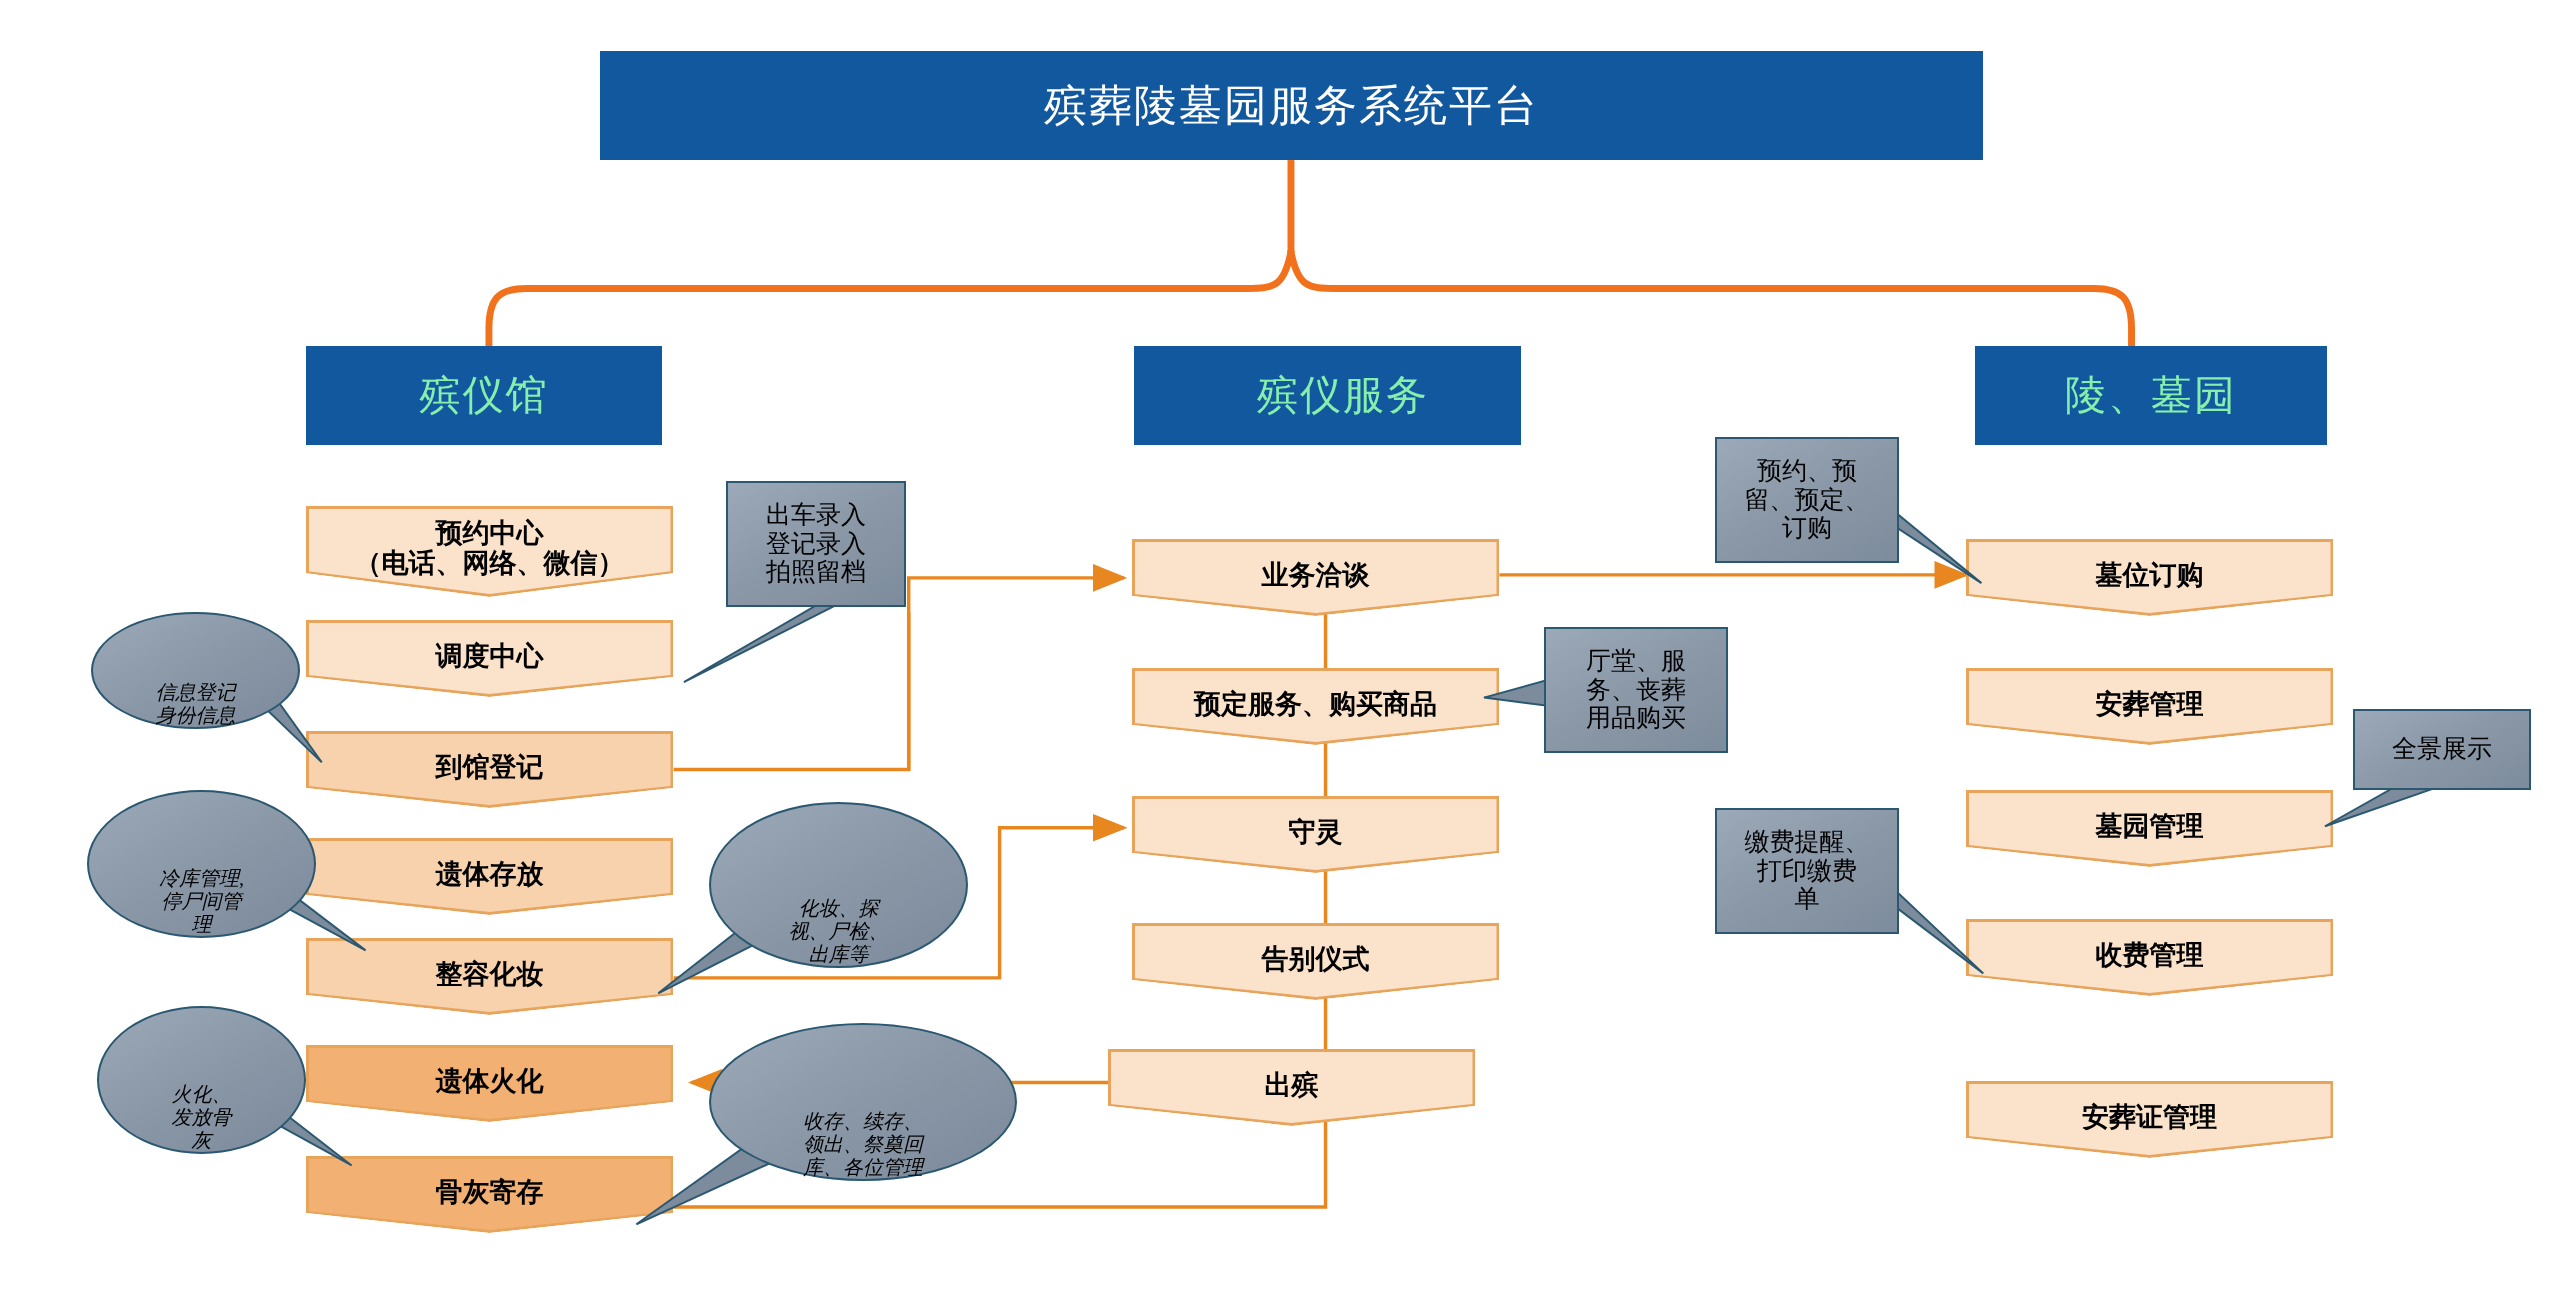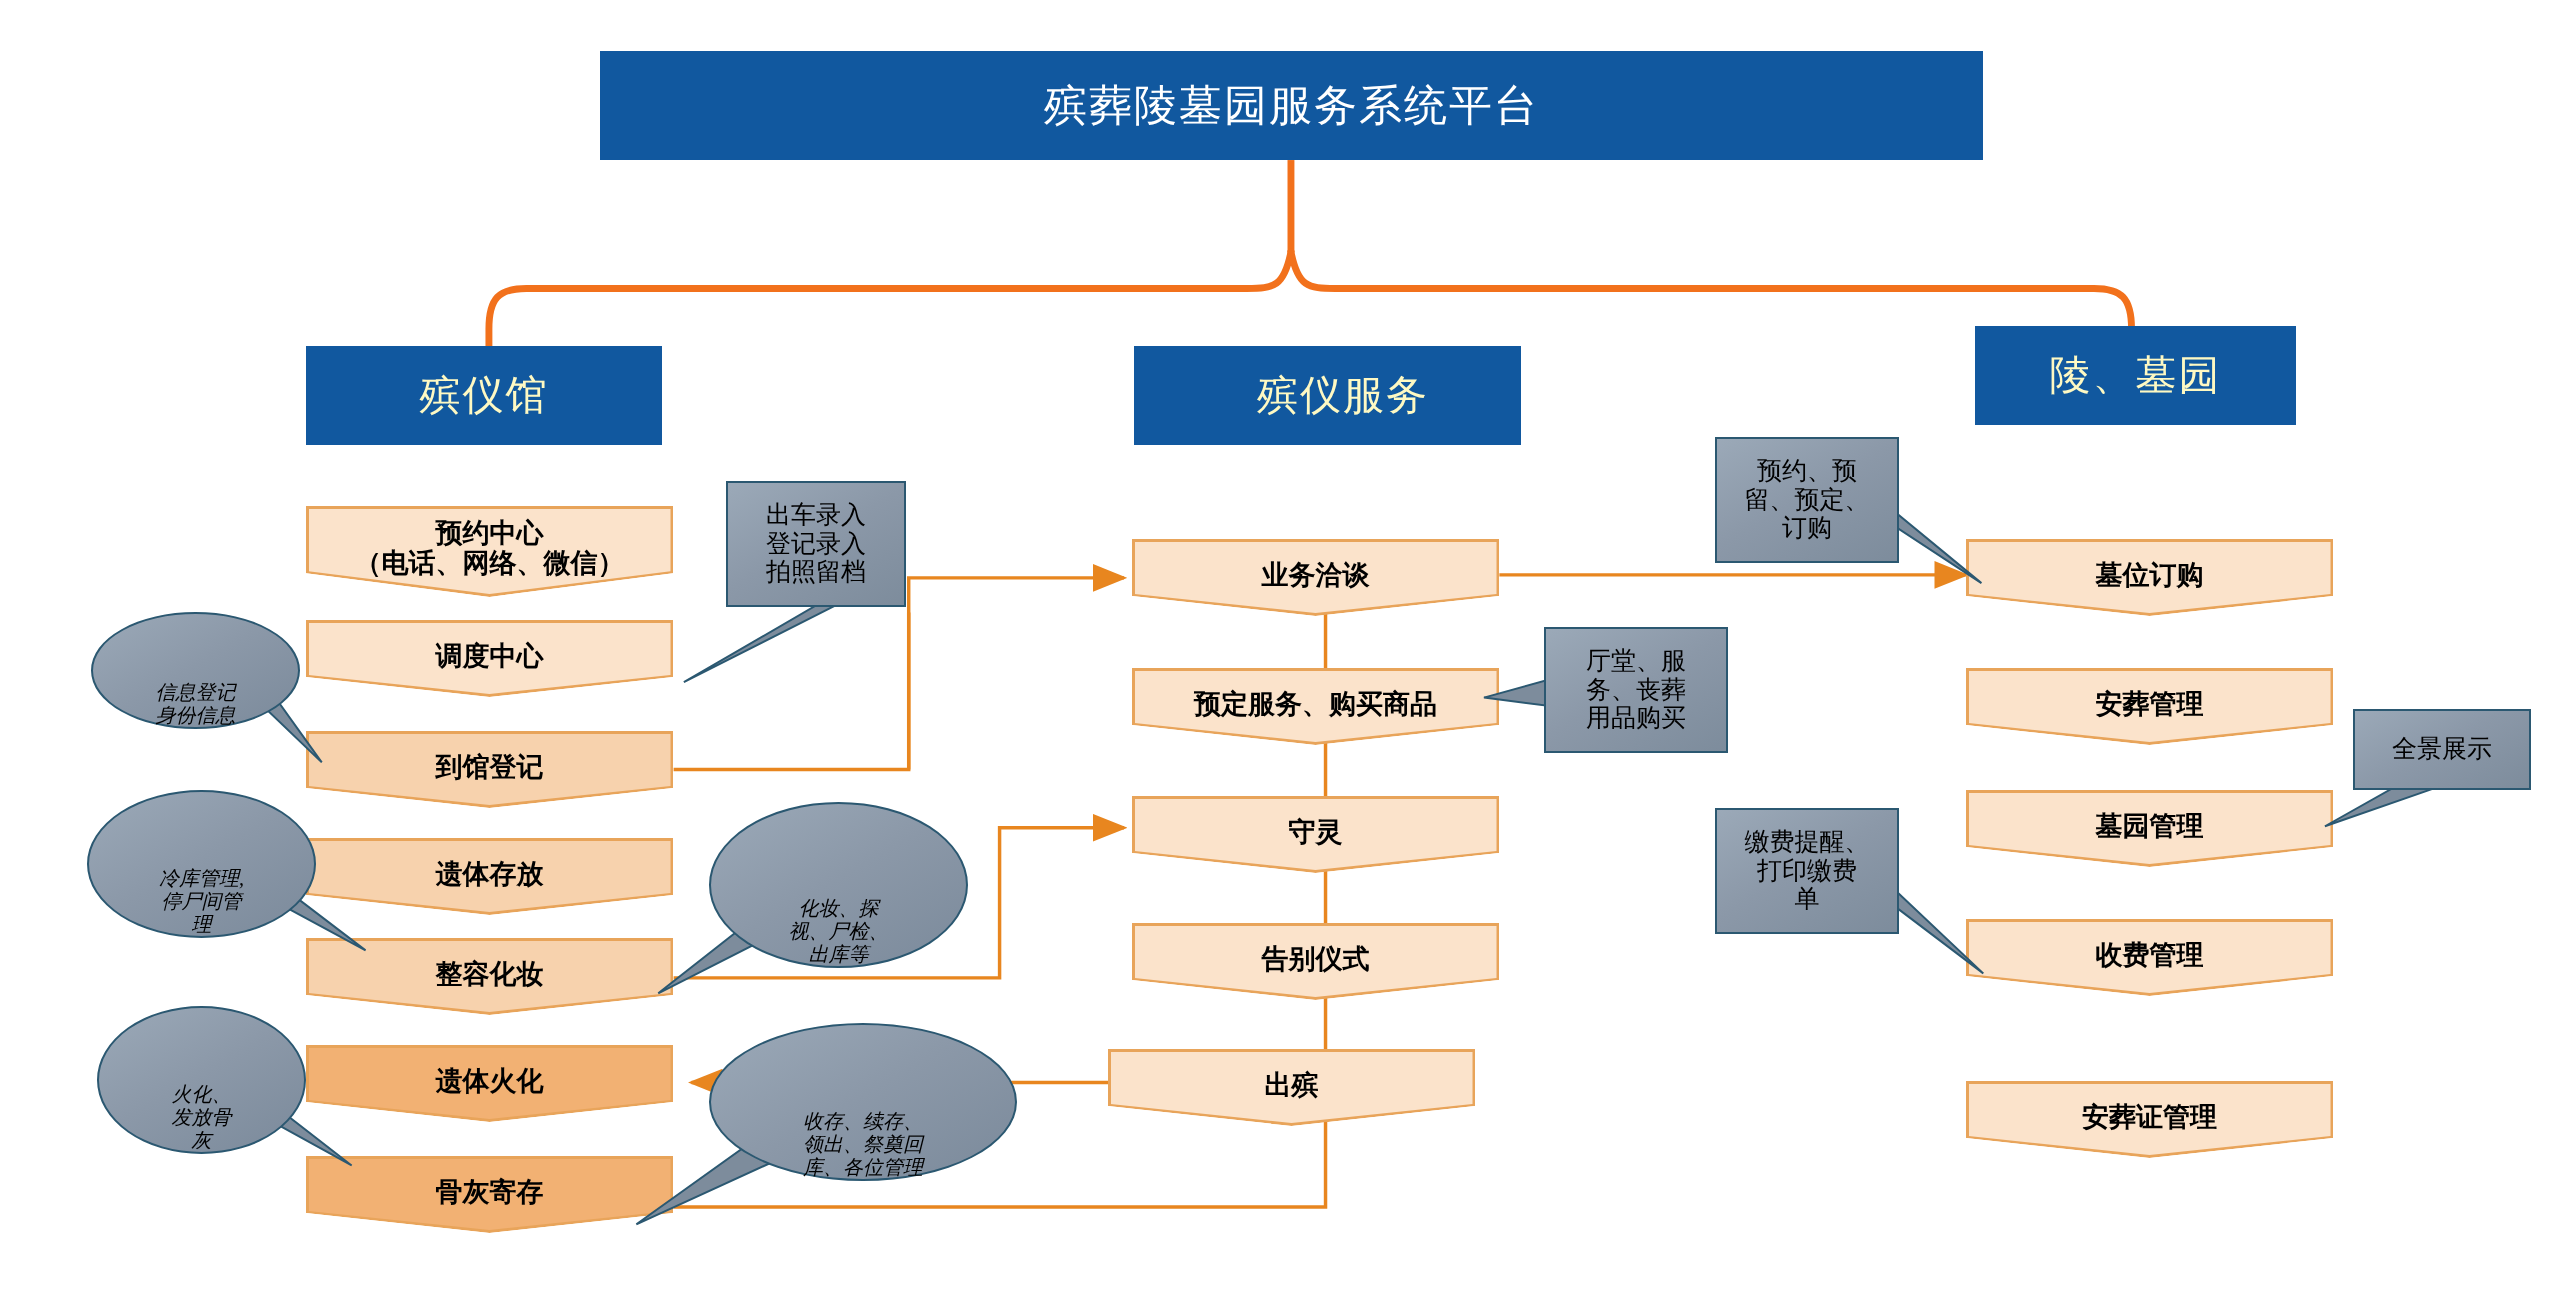--- a/index.html
+++ b/index.html
@@ -16,28 +16,28 @@
   .title-banner{
     position:absolute;left:600px;top:51px;width:1383px;height:109px;
     background:#11589f;color:#ffffff;
     display:flex;align-items:center;justify-content:center;
     font-family:"Liberation Sans","DejaVu Sans",sans-serif;
     font-size:43px;letter-spacing:2px;font-weight:400;
   }
 
   
   .col-header{
-    position:absolute;height:99px;background:#11589f;color:#fef9c3;
+    position:absolute;height:99px;background:#11589f;color:#86efac;
     display:flex;align-items:center;justify-content:center;
     font-family:"Liberation Sans","DejaVu Sans",sans-serif;
     font-size:41px;letter-spacing:2px;
   }
   #hdr-left{left:306px;top:346px;width:356px;}
   #hdr-mid {left:1134px;top:346px;width:356px;padding-left:31px;}
-  #hdr-right{left:1975px;top:326px;width:321px;}
+  #hdr-right{left:1975px;top:346px;width:352px;}
 
   
   .chev{
     position:absolute;width:367px;height:77px;
     display:flex;align-items:center;justify-content:center;
     text-align:center;line-height:1.12;
     color:#000;font-size:27px;font-weight:bold;
     font-family:"Liberation Serif","DejaVu Serif",serif;
     box-sizing:border-box;
     -webkit-clip-path:polygon(0 0,100% 0,100% 74%,50% 100%,0 74%);

